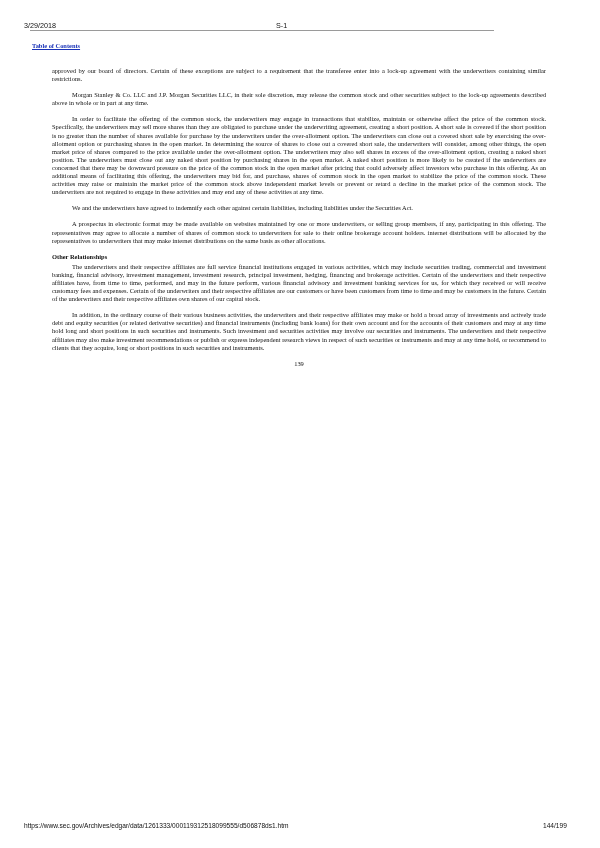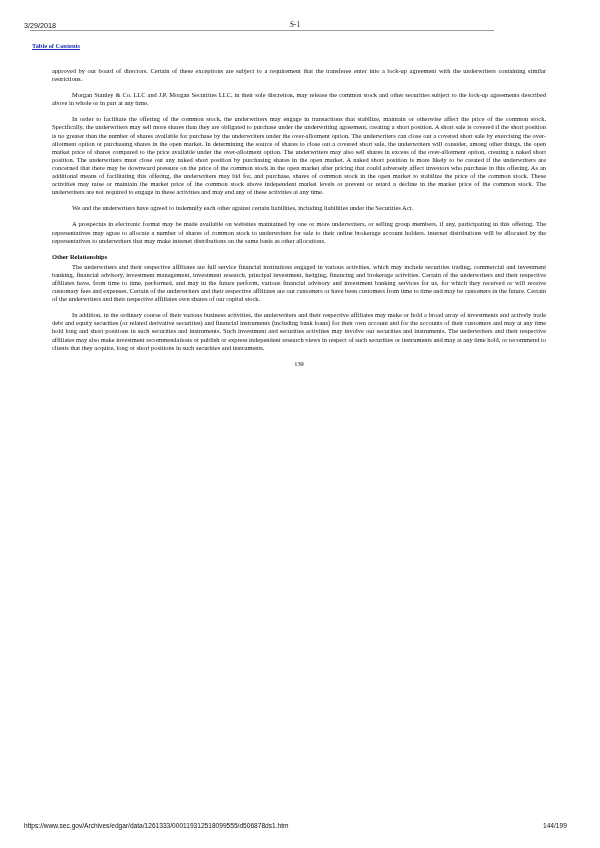--- a/index.html
+++ b/index.html
@@ -1,19 +1,19 @@
 <!DOCTYPE html>
 <html><head>
 <meta charset="utf-8">
 <style>
   html, body { margin: 0; padding: 0; background: #ffffff; }
   body { width: 600px; height: 848px; position: relative; overflow: hidden; }
   .hdr { position: absolute; top: 21px; font-family: "Liberation Sans", sans-serif; font-size: 7.2px; color: #111; }
   .hdr-date { left: 24px; }
-  .hdr-title { left: 290px; font-family: Liberation Serif, serif; }
+  .hdr-title { left: 276px; }
   .rule { position: absolute; top: 30px; left: 30px; width: 464px; height: 0; border-top: 1px solid #9a9a9a; }
   .toc { position: absolute; top: 42px; left: 32px; font-family: "Liberation Serif", serif; font-size: 6.4px; font-weight: bold; color: #1a33b8; text-decoration: underline; cursor: pointer; }
   .content { position: absolute; top: 67px; left: 52px; width: 494px; font-family: "Liberation Serif", serif; font-size: 6.45px; line-height: 8.1px; color: #111; text-align: justify; }
   .content p { margin: 0 0 8px 0; }
   .content p.indent { text-indent: 20px; }
   .content h3 { margin: 3px 0 2px 0; font-size: 6.45px; font-weight: bold; }
   .pagenum { text-align: center; margin-top: 8px; }
   .ftr { position: absolute; top: 822px; font-family: "Liberation Sans", sans-serif; font-size: 6.6px; color: #111; }
   .ftr-url { left: 24px; }
   .ftr-page { left: 543px; }

